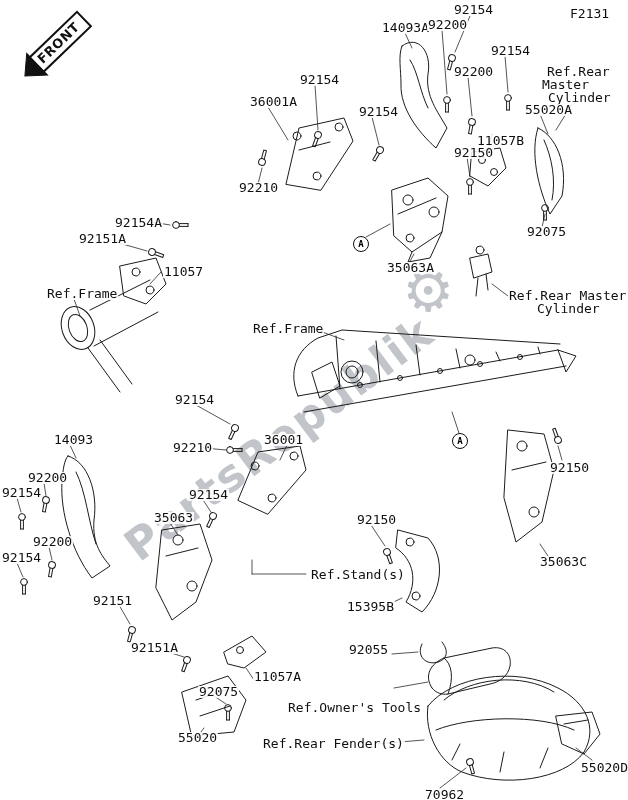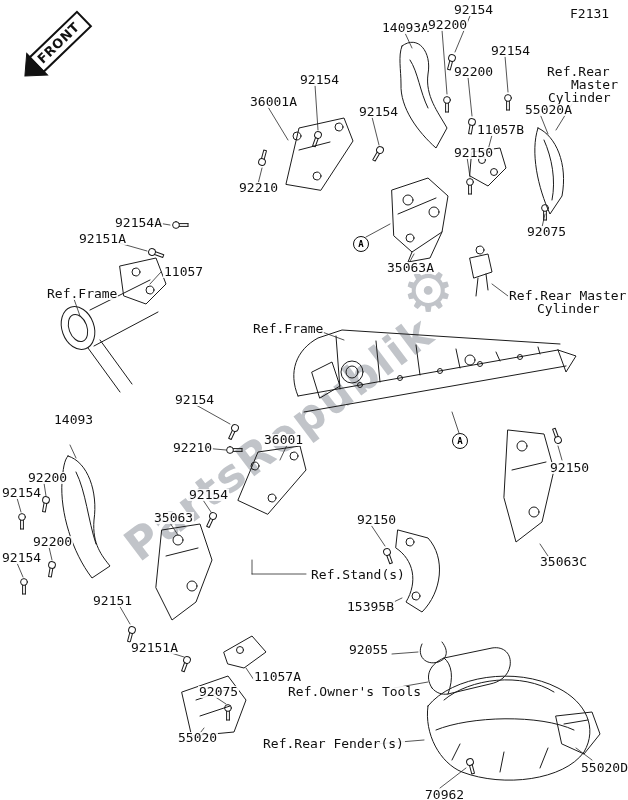--- a/index.html
+++ b/index.html
@@ -242,57 +242,57 @@
 
   <div class="callout" style="left:353px;top:236px">A</div>
   <div class="callout" style="left:452px;top:433px">A</div>
 
   <div class="lbl" style="left:453px;top:4px">92154</div>
   <div class="lbl" style="left:381px;top:22px">14093A</div>
   <div class="lbl" style="left:427px;top:19px">92200</div>
   <div class="lbl" style="left:490px;top:45px">92154</div>
   <div class="lbl" style="left:453px;top:66px">92200</div>
   <div class="lbl" style="left:546px;top:66px">Ref.Rear</div>
-  <div class="lbl" style="left:570px;top:79px">Master</div>
+  <div class="lbl" style="left:541px;top:79px">Master</div>
   <div class="lbl" style="left:547px;top:92px">Cylinder</div>
   <div class="lbl" style="left:524px;top:104px">55020A</div>
   <div class="lbl" style="left:299px;top:74px">92154</div>
   <div class="lbl" style="left:249px;top:96px">36001A</div>
   <div class="lbl" style="left:358px;top:106px">92154</div>
-  <div class="lbl" style="left:476px;top:124px">11057B</div>
+  <div class="lbl" style="left:476px;top:135px">11057B</div>
   <div class="lbl" style="left:453px;top:147px">92150</div>
   <div class="lbl" style="left:238px;top:182px">92210</div>
   <div class="lbl" style="left:526px;top:226px">92075</div>
   <div class="lbl" style="left:114px;top:217px">92154A</div>
   <div class="lbl" style="left:78px;top:233px">92151A</div>
   <div class="lbl" style="left:163px;top:266px">11057</div>
   <div class="lbl" style="left:46px;top:288px">Ref.Frame</div>
   <div class="lbl" style="left:386px;top:262px">35063A</div>
   <div class="lbl" style="left:508px;top:290px">Ref.Rear Master</div>
   <div class="lbl" style="left:536px;top:303px">Cylinder</div>
   <div class="lbl" style="left:252px;top:323px">Ref.Frame</div>
   <div class="lbl" style="left:174px;top:394px">92154</div>
-  <div class="lbl" style="left:53px;top:414px">14093</div>
+  <div class="lbl" style="left:53px;top:434px">14093</div>
   <div class="lbl" style="left:172px;top:442px">92210</div>
   <div class="lbl" style="left:263px;top:434px">36001</div>
   <div class="lbl" style="left:27px;top:472px">92200</div>
   <div class="lbl" style="left:1px;top:487px">92154</div>
   <div class="lbl" style="left:188px;top:489px">92154</div>
   <div class="lbl" style="left:549px;top:462px">92150</div>
   <div class="lbl" style="left:153px;top:512px">35063</div>
   <div class="lbl" style="left:356px;top:514px">92150</div>
   <div class="lbl" style="left:32px;top:536px">92200</div>
   <div class="lbl" style="left:1px;top:552px">92154</div>
   <div class="lbl" style="left:539px;top:556px">35063C</div>
   <div class="lbl" style="left:92px;top:595px">92151</div>
   <div class="lbl" style="left:310px;top:569px">Ref.Stand(s)</div>
   <div class="lbl" style="left:346px;top:601px">15395B</div>
   <div class="lbl" style="left:130px;top:642px">92151A</div>
   <div class="lbl" style="left:348px;top:644px">92055</div>
   <div class="lbl" style="left:253px;top:671px">11057A</div>
   <div class="lbl" style="left:198px;top:686px">92075</div>
-  <div class="lbl" style="left:287px;top:686px">Ref.Owner's Tools</div>
+  <div class="lbl" style="left:287px;top:702px">Ref.Owner's Tools</div>
   <div class="lbl" style="left:177px;top:732px">55020</div>
   <div class="lbl" style="left:262px;top:738px">Ref.Rear Fender(s)</div>
   <div class="lbl" style="left:424px;top:789px">70962</div>
   <div class="lbl" style="left:580px;top:762px">55020D</div>
 
 </div>
 
 </body></html>

